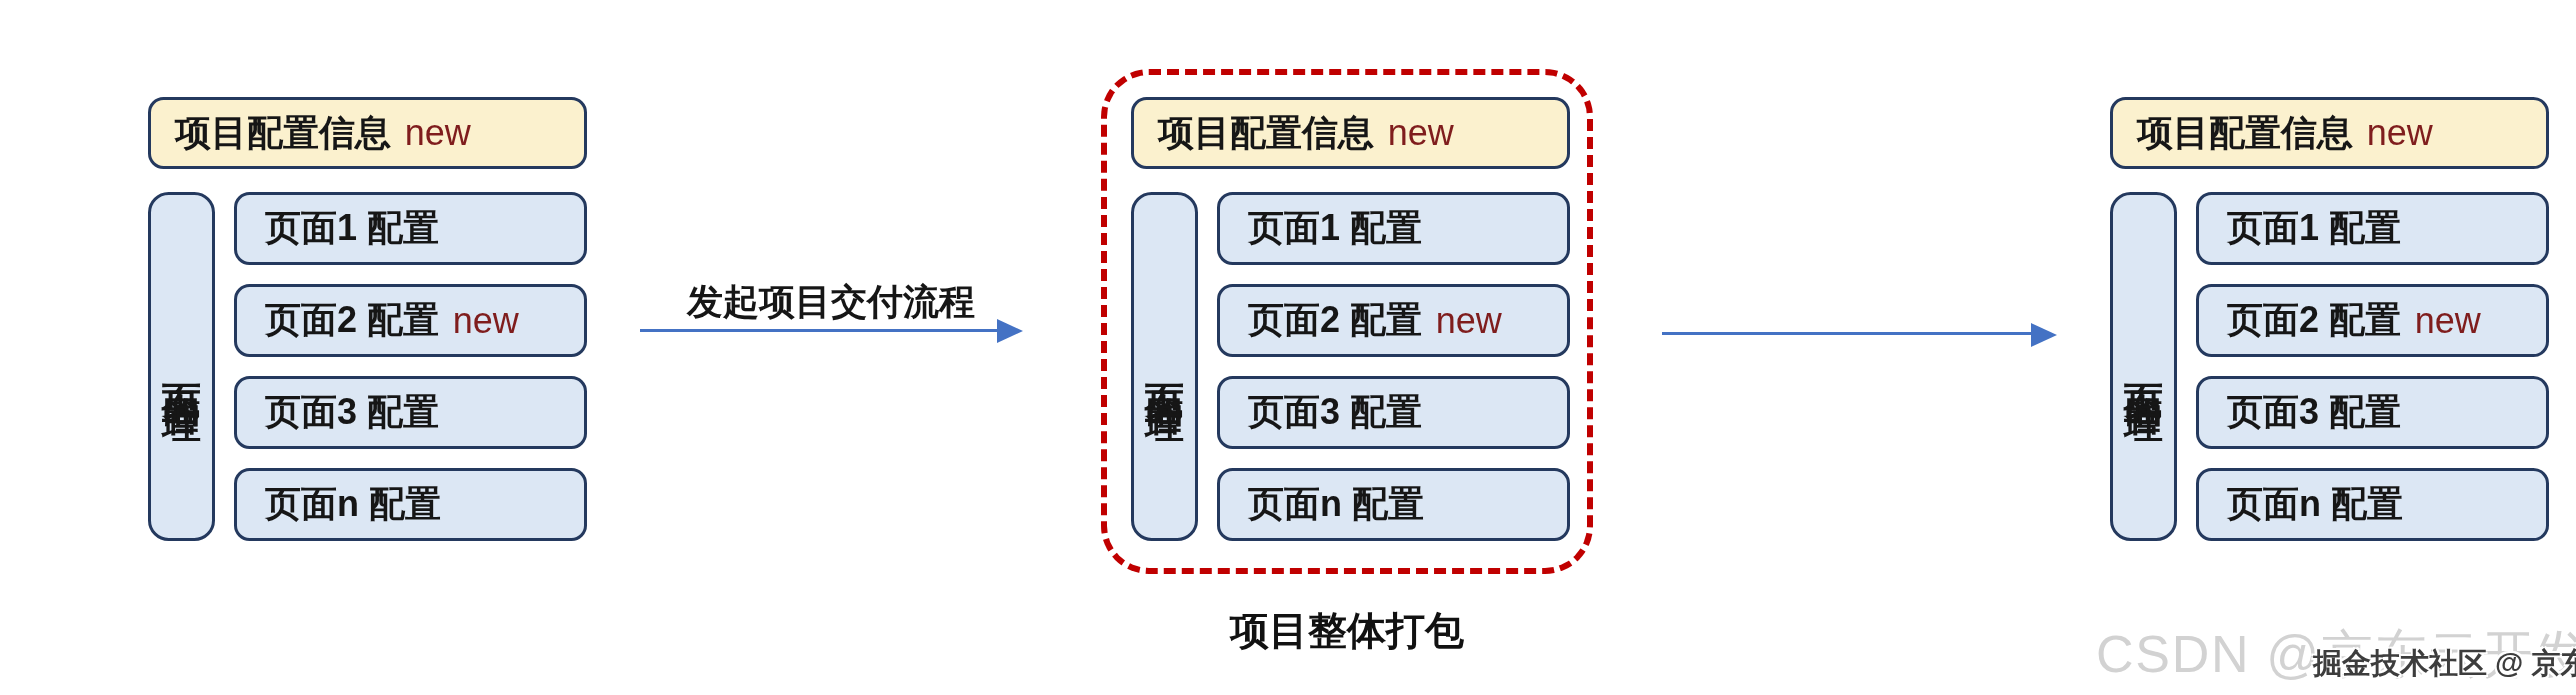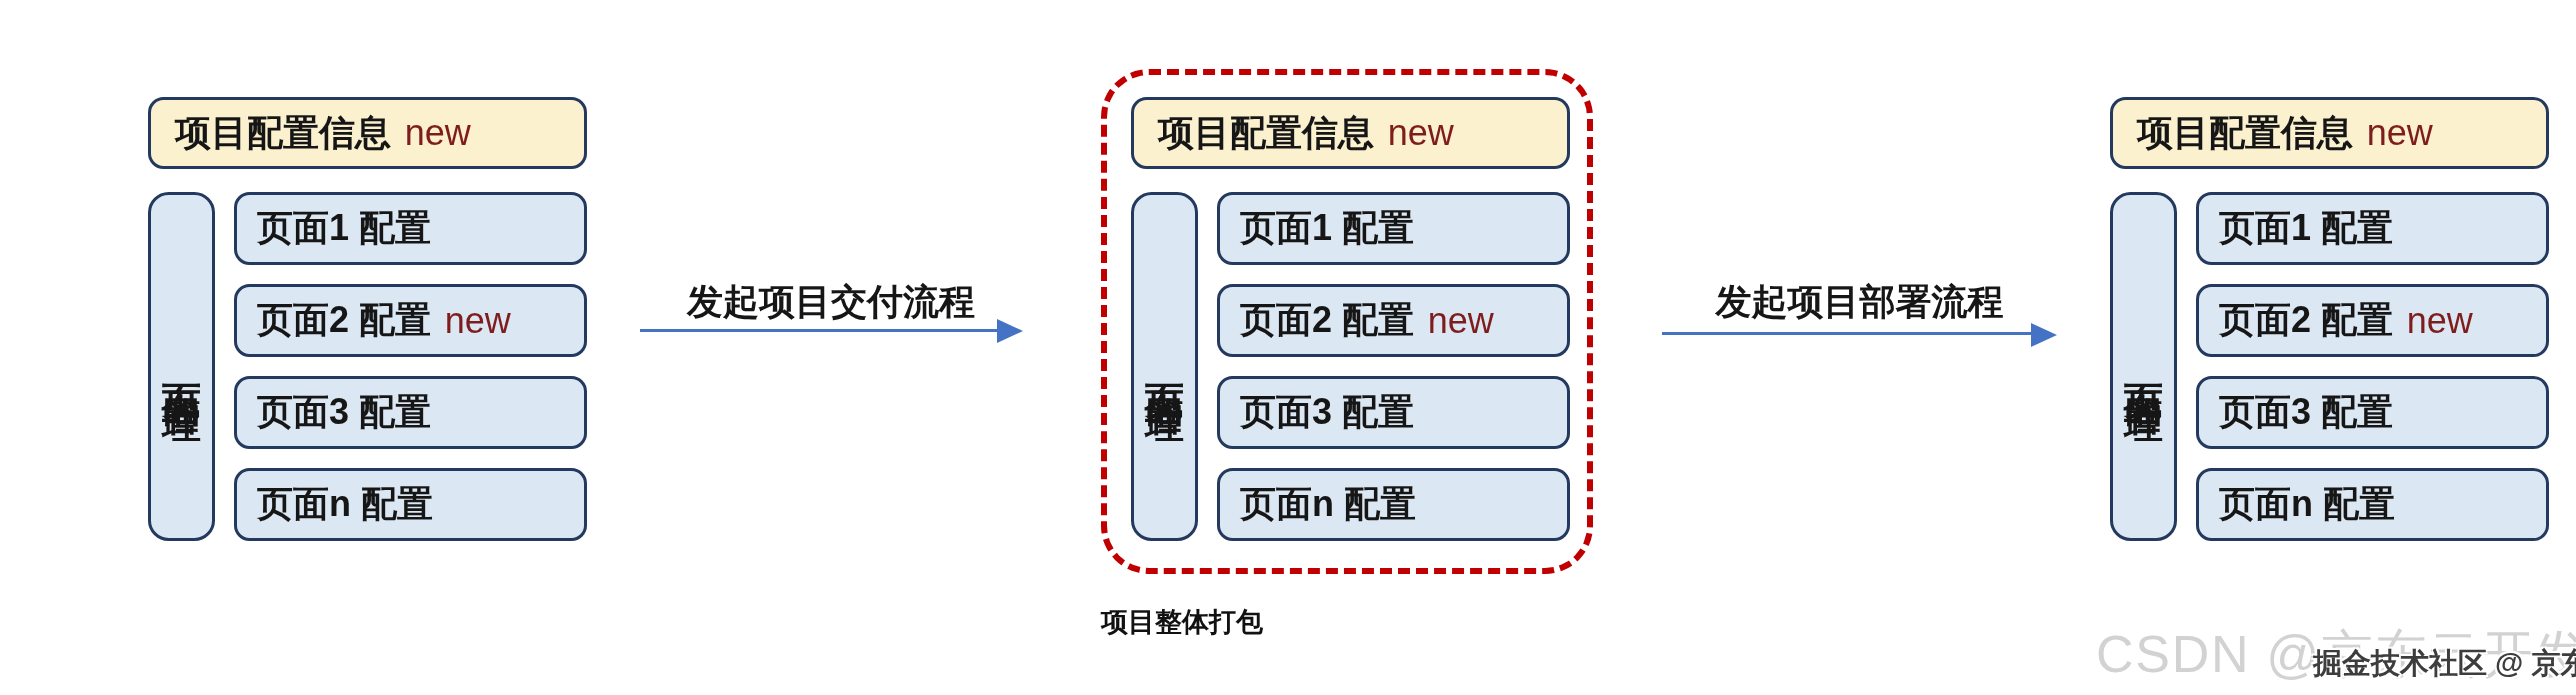--- a/index.html
+++ b/index.html
@@ -31,34 +31,34 @@
     display:flex; align-items:center; justify-content:center;
   }
   .side-text {
     writing-mode:vertical-rl; text-orientation:upright;
     font-size:39px; font-weight:bold; color:#161616; letter-spacing:6.9px;
   }
   .pages { display:flex; flex-direction:column; gap:19px; flex:1; }
   .page {
     box-sizing:border-box; height:73px;
     background:#DCE7F4; border:3.4px solid #24395E; border-radius:15.5px;
-    display:flex; align-items:center; padding-left:20px; gap:13.7px;
+    display:flex; align-items:center; padding-left:28px; gap:13.7px;
     font-size:36px; font-weight:bold; color:#161616; white-space:nowrap;
   }
 
   
   .dashed-wrap {
     position:absolute; left:1049px; top:69px; width:492px; height:505px;
     box-sizing:border-box; border:6.9px dashed #C00000; border-radius:48px;
   }
 
   
   .caption {
-    position:absolute; font-size:27px; font-weight:bold; color:#111111;
-    white-space:nowrap;
+    position:absolute; font-size:39px; font-weight:bold; color:#111111;
+    text-align:center; white-space:nowrap;
   }
   .cap-mid   { left:1049px; top:604px; width:492px; }
   .cap-right { left:2058px; top:604px; width:439px; }
 
   
   .arrow-label {
     position:absolute; font-size:36px; font-weight:bold; color:#161616;
     text-align:center; white-space:nowrap;font-family:Liberation Mono, monospace;
   }
   .al1 { left:588px;  top:278px; width:382px; }
@@ -181,21 +181,20 @@
           <span class="badge"></span>
         </div>
       </div>
     </div>
   </div>
 
   <div class="arrow-label al1">发起项目交付流程</div>
   <div class="arrow-line ln1"></div>
   <div class="arrow-head ah1"></div>
 
-  <div class="arrow-label al2">发起项目部署流程</div>
   <div class="arrow-line ln2"></div>
   <div class="arrow-head ah2"></div>
 
   <div class="caption cap-mid">项目整体打包</div>
 
   <div class="wm-csdn">CSDN @京东云开发者</div>
   <div class="wm-juejin">掘金技术社区 @ 京东云开发者</div>
 
 </div>
 

